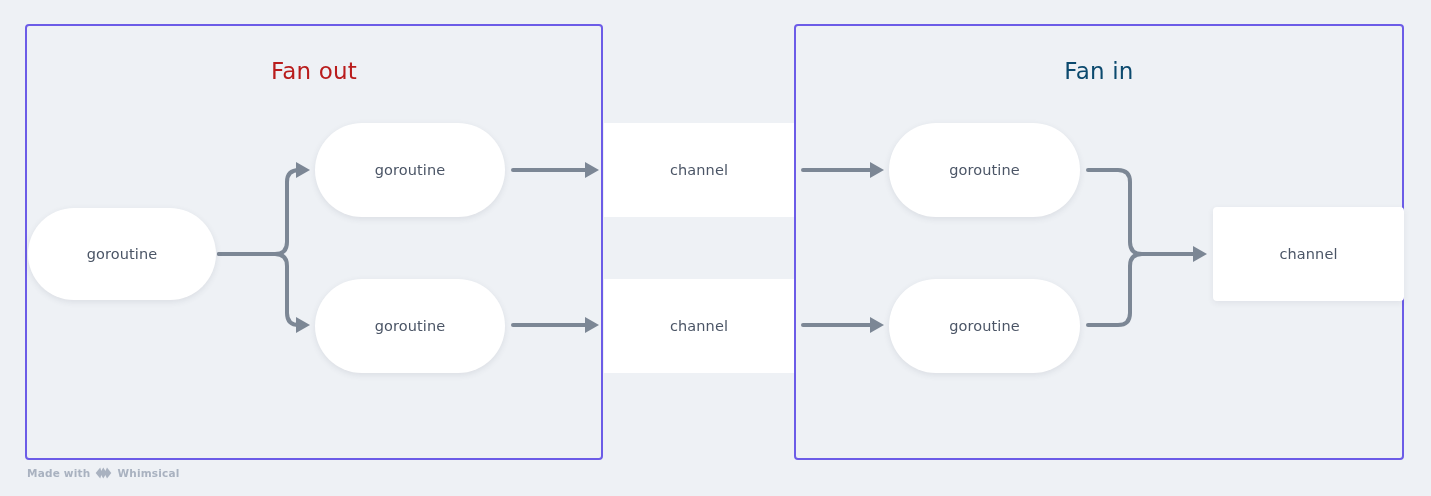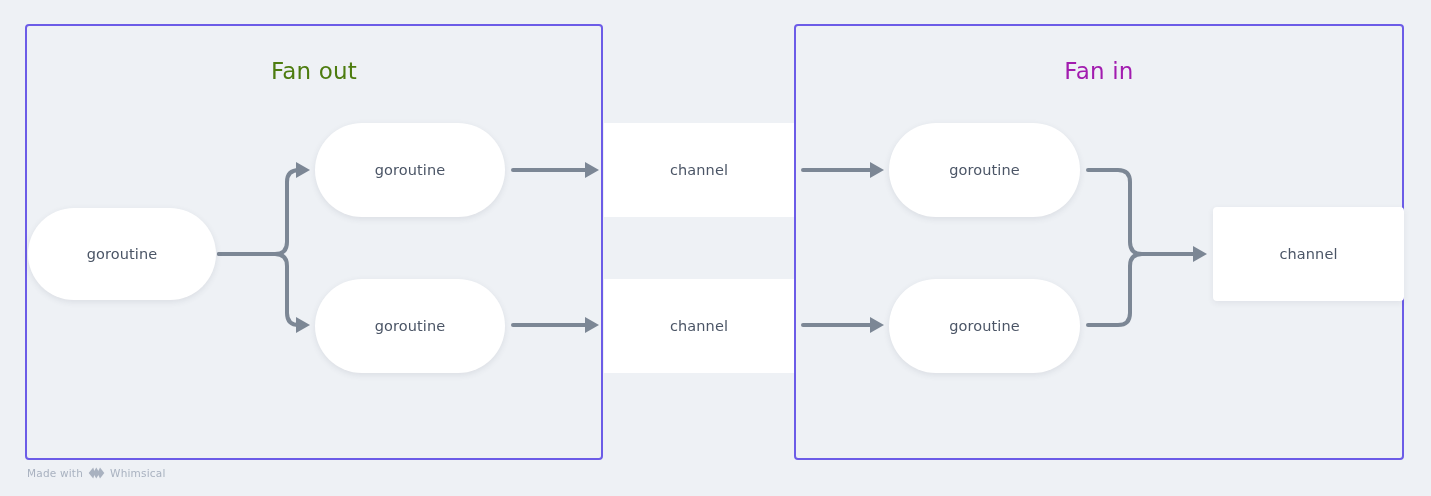--- a/index.html
+++ b/index.html
@@ -84,40 +84,40 @@
 
   
   #watermark {
     position: absolute;
     left: 27px;
     top: 467px;
     display: flex;
     align-items: center;
     gap: 5px;
     font-size: 10.5px;
-    font-weight: normal;
+    font-weight: bold;
     color: #a9b2c0;
     letter-spacing: 0.2px;
   }
   #watermark .wm-logo {
     display: inline-flex;
     align-items: center;
   }
 </style>
 </head>
 <body>
 
 <div id="canvas" style="background: rgb(238, 241, 245);">
 
   <div class="frame" id="frame-fan-out" style="left: 25px; top: 24px; width: 578px; height: 436px; border-color: rgb(108, 92, 231);">
-    <div class="frame-title" style="color: #4d7c0f;">Fan out</div>
+    <div class="frame-title" style="color: #b91c1c;">Fan out</div>
   </div>
 
   <div class="frame" id="frame-fan-in" style="left: 794px; top: 24px; width: 610px; height: 436px; border-color: rgb(108, 92, 231);">
-    <div class="frame-title" style="color: #a21caf;">Fan in</div>
+    <div class="frame-title" style="color: #0c4a6e;">Fan in</div>
   </div>
 
   <svg id="wires" viewBox="0 0 1431 496" xmlns="http://www.w3.org/2000/svg">
 
     <g>
       <path class="wire" d="M 219 254 L 275 254 Q 287 254 287 242 L 287 182 Q 287 170 299 170" style="stroke: rgb(124, 135, 149);"></path>
       <path class="wire" d="M 219 254 L 275 254 Q 287 254 287 266 L 287 313 Q 287 325 299 325" style="stroke: rgb(124, 135, 149);"></path>
       <polygon class="wire-head" points="296,162 310,170 296,178" style="fill: rgb(124, 135, 149);"></polygon>
       <polygon class="wire-head" points="296,317 310,325 296,333" style="fill: rgb(124, 135, 149);"></polygon>
     </g>

